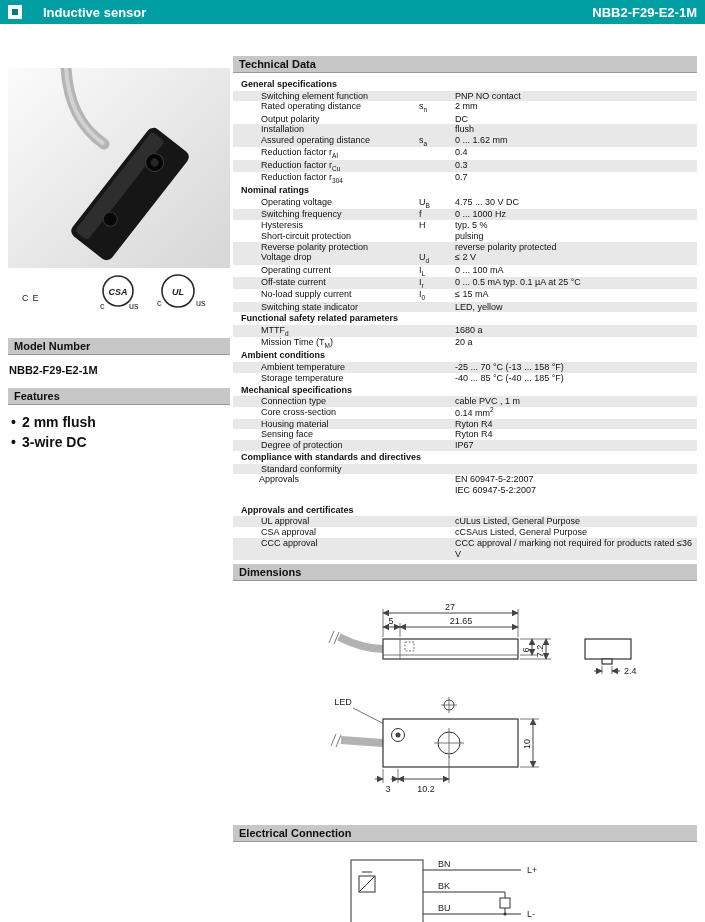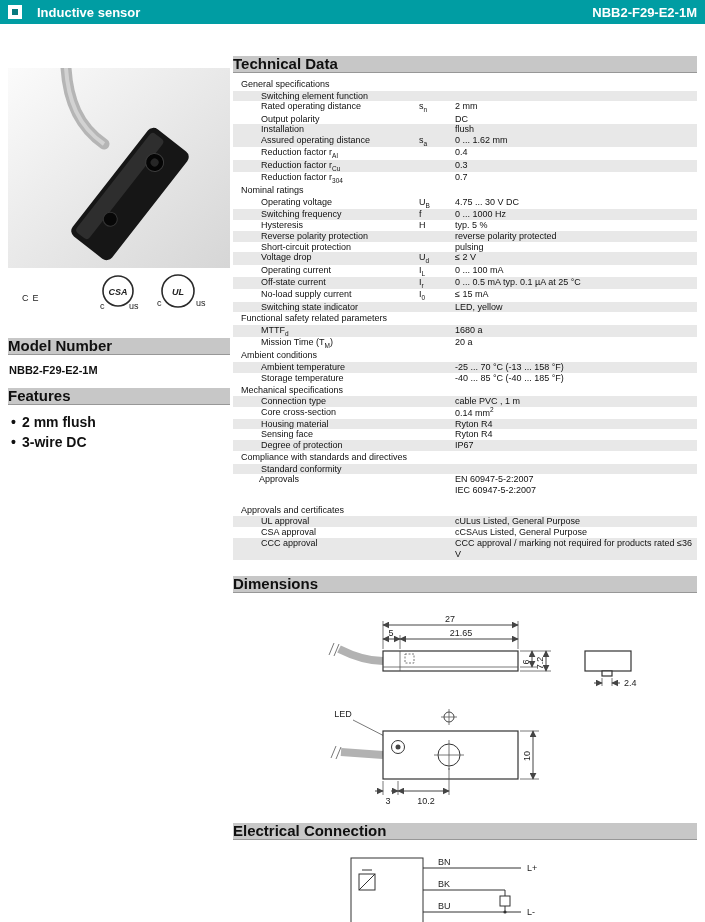--- a/index.html
+++ b/index.html
@@ -1,45 +1,45 @@
 <!DOCTYPE html>
 <html style="--accent: #009da3; --bar-bg: #c7c7c7; --row-alt: #e8e8e8;"><head>
 <meta charset="utf-8">
 <style>
   *{margin:0;padding:0;box-sizing:border-box}
   html,body{width:705px;height:922px;overflow:hidden;background:#fff;
     font-family:"Liberation Sans",sans-serif;color:#111}
   .topbar{position:absolute;left:0;top:0;width:705px;height:24px;
-    background:var(--accent,#009da3);display:flex;align-items:center;padding:0 8px;gap:15px}
+    background:var(--accent,#009da3);display:flex;align-items:center;padding:0 8px;gap:21px}
   .logo-square{width:14px;height:14px;background:#fff;display:flex;align-items:center;justify-content:center;flex:none}
   .logo-inner{width:6px;height:6px;background:#067a7f}
   .topbar-title,.topbar-model{font-size:13px;font-weight:bold;color:#fff}
   .topbar-spacer{flex:1}
   .col-left{position:absolute;left:8px;top:68px;width:222px}
   .col-right{position:absolute;left:233px;top:56px;width:464px}
   .bar{height:17px;line-height:16px;background:var(--bar-bg,#c7c7c7);border-bottom:1px solid #979797;
-    font-weight:bold;font-size:15px;color:#101010}
+    font-weight:bold;font-size:11px;padding-left:6px;color:#101010}
   .photo{width:222px;height:200px;display:block}
   .marks{width:222px;height:48px;display:flex;align-items:center}
   .model-block{margin-top:22px}
   .model-text{font-size:11px;font-weight:bold;padding:9px 0 12px 1px}
   .features-list{list-style:none;padding:7px 0 0 2px}
   .features-list li{font-size:14px;font-weight:bold;padding:2px 0 2px 12px;position:relative}
   .features-list li::before{content:"\2022";position:absolute;left:1px}
   #tech-table{margin-top:5px}
-  .t-sec{font-size:9px;font-weight:normal;line-height:12.5px;padding-left:8px}
+  .t-sec{font-size:9px;font-weight:bold;line-height:12.5px;padding-left:8px}
   .t-row{display:flex;font-size:9px;line-height:10.8px}
   .t-row.alt{background:var(--row-alt,#e8e8e8)}
   .t-label{width:186px;padding-left:28px;flex:none}
   .t-label.ind2{padding-left:26px}
   .t-sym{width:36px;flex:none}
   .t-value{flex:1}
   sub,sup{font-size:6.5px;line-height:1}
   .t-gap{height:8px}
-  .bar-margin{margin-top:16px}
+  .bar-margin{margin-top:4px}
   svg text{font-family:"Liberation Sans",sans-serif;font-size:9px;fill:#222}
   svg .dimline{stroke:#444;stroke-width:1;fill:none}
   svg .body{stroke:#333;stroke-width:1.2;fill:#fff}
   svg .thin{stroke:#555;stroke-width:0.8;fill:none}
   svg .cable{stroke:#b2b2b2;stroke-width:8;fill:none}
   .drawing{display:block;margin-top:12px}
 </style>
 </head>
 <body>
 
@@ -100,20 +100,21 @@
   </div>
 </aside>
 
 <main class="col-right">
   <div class="bar">Technical Data</div>
   <div id="tech-table">
       <div class="t-sec">General specifications</div>
       <div class="t-row alt">
         <span class="t-label">Switching element function</span>
         <span class="t-sym"></span>
+        <span class="t-value">PNP NO contact</span>
       </div>
       <div class="t-row">
         <span class="t-label">Rated operating distance</span>
         <span class="t-sym">s<sub>n</sub></span>
         <span class="t-value">2 mm</span>
       </div>
       <div class="t-row">
         <span class="t-label">Output polarity</span>
         <span class="t-sym"></span>
         <span class="t-value">DC</span>
@@ -152,29 +153,29 @@
       <div class="t-row alt">
         <span class="t-label">Switching frequency</span>
         <span class="t-sym">f</span>
         <span class="t-value">0 ... 1000 Hz</span>
       </div>
       <div class="t-row">
         <span class="t-label">Hysteresis</span>
         <span class="t-sym">H</span>
         <span class="t-value">typ. 5  %</span>
       </div>
+      <div class="t-row">
+        <span class="t-label">Short-circuit protection</span>
+        <span class="t-sym"></span>
+        <span class="t-value">pulsing</span>
+      </div>
       <div class="t-row alt">
         <span class="t-label">Reverse polarity protection</span>
         <span class="t-sym"></span>
         <span class="t-value">reverse polarity protected</span>
-      </div>
-      <div class="t-row">
-        <span class="t-label">Short-circuit protection</span>
-        <span class="t-sym"></span>
-        <span class="t-value">pulsing</span>
       </div>
       <div class="t-row alt">
         <span class="t-label">Voltage drop</span>
         <span class="t-sym">U<sub>d</sub></span>
         <span class="t-value">≤ 2 V</span>
       </div>
       <div class="t-row">
         <span class="t-label">Operating current</span>
         <span class="t-sym">I<sub>L</sub></span>
         <span class="t-value">0 ... 100 mA</span>
@@ -345,21 +346,21 @@
       <text x="155" y="199" text-anchor="middle">3</text>
       <line class="dimline" x1="165" y1="186" x2="216" y2="186" marker-start="url(#arr)" marker-end="url(#arr)"></line>
       <text x="193" y="199" text-anchor="middle">10.2</text>
       <line class="thin" x1="287" y1="126" x2="306" y2="126"></line>
       <line class="thin" x1="287" y1="174" x2="306" y2="174"></line>
       <line class="dimline" x1="300" y1="126" x2="300" y2="174" marker-start="url(#arr)" marker-end="url(#arr)"></line>
       <text x="297" y="151" text-anchor="middle" transform="rotate(-90 297 151)">10</text>
     </g>
   </svg>
 
-  <div class="bar" style="">Electrical Connection</div>
+  <div class="bar" style="margin-top:14px">Electrical Connection</div>
 
   <svg class="drawing" width="464" height="80" viewBox="0 0 464 80">
     <rect x="118" y="6" width="72" height="66" fill="none" stroke="#333" stroke-width="1"></rect>
     <g>
       <rect x="126" y="22" width="16" height="16" fill="none" stroke="#333"></rect>
       <line x1="126" y1="38" x2="142" y2="22" stroke="#333"></line>
       <line x1="129" y1="18" x2="139" y2="18" stroke="#333"></line>
     </g>
     <line x1="190" y1="16" x2="288" y2="16" stroke="#333"></line>
     <text x="205" y="13">BN</text>

